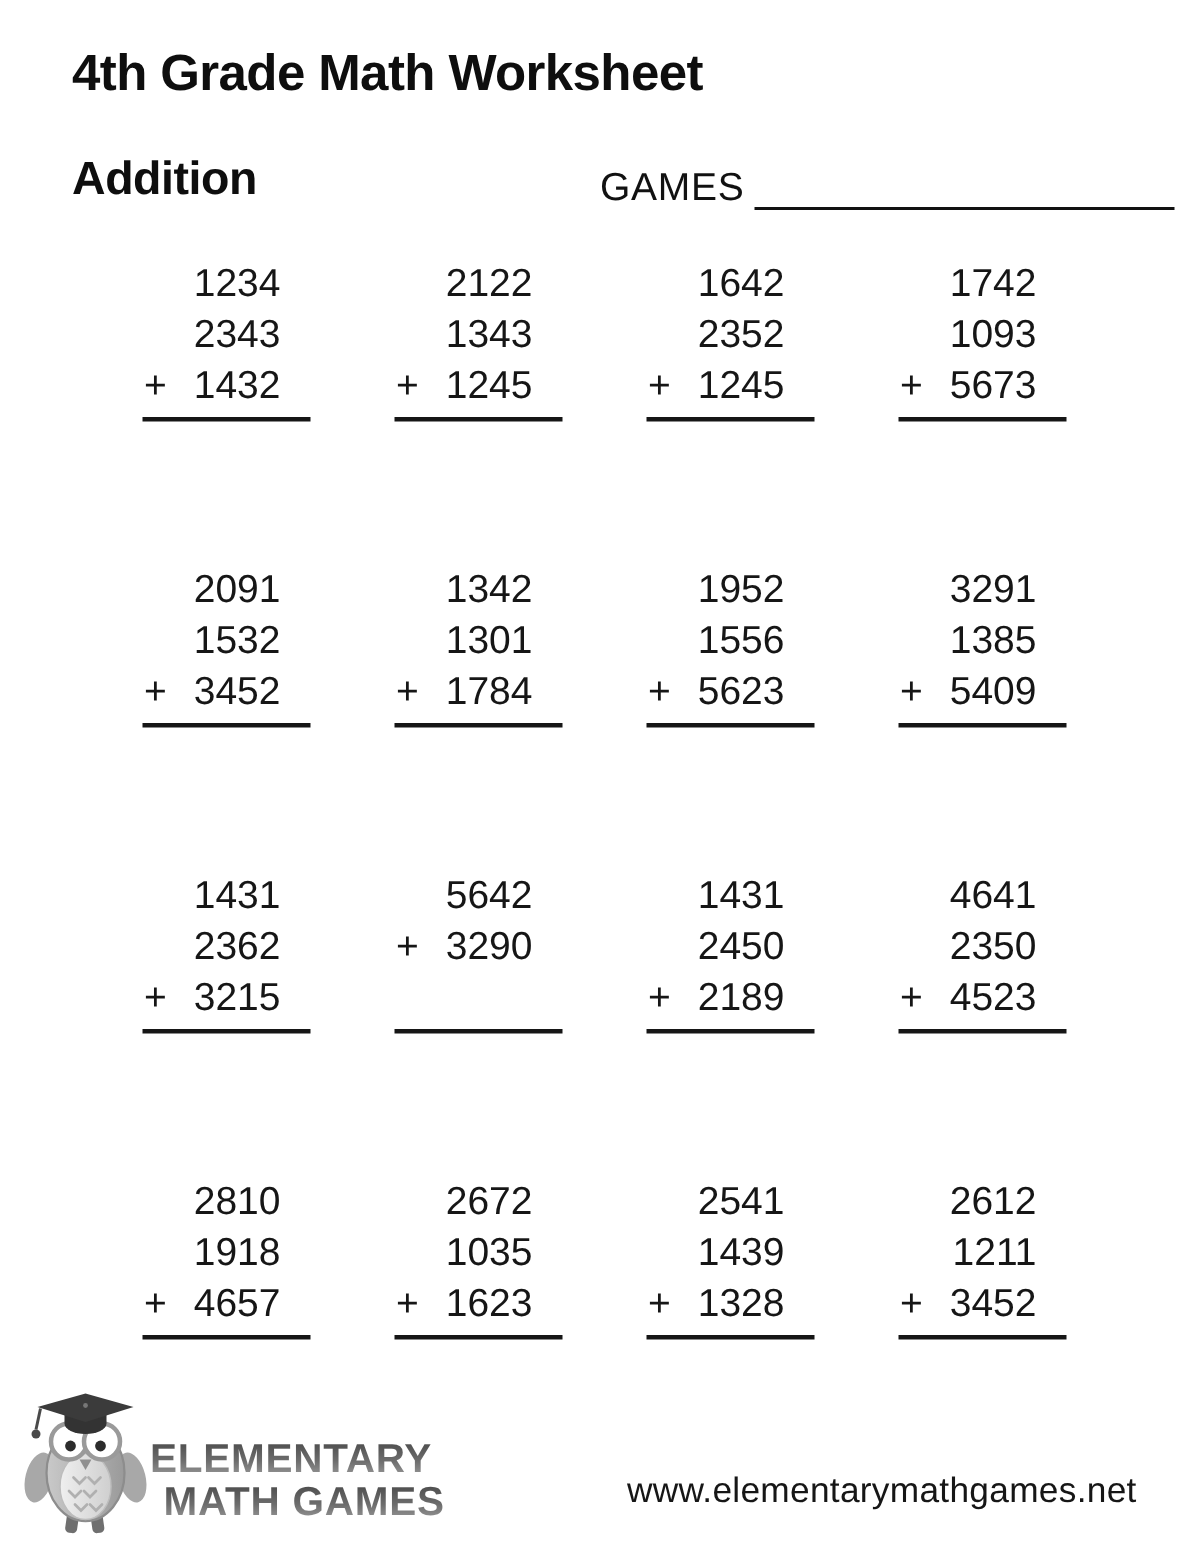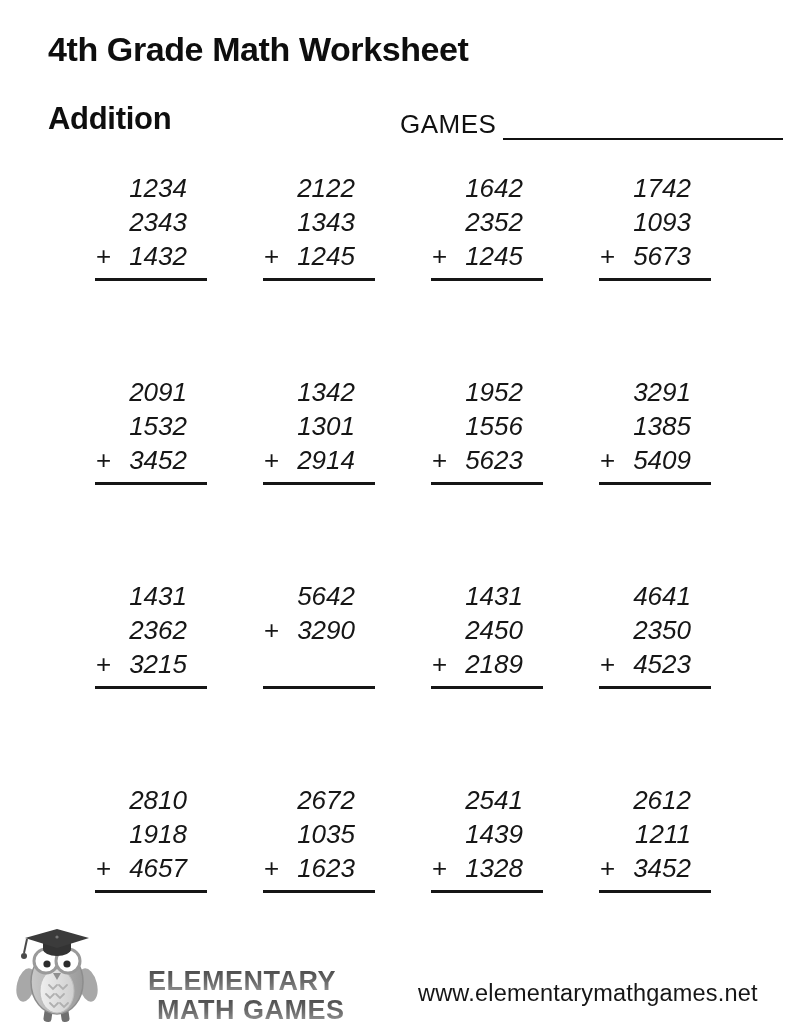--- a/index.html
+++ b/index.html
@@ -70,42 +70,40 @@
     font-size: 26px;
     line-height: 34px;
     color: #161616;
     border-bottom: 3px solid #161616;
     padding-bottom: 5px;
   }
   .addend {
     text-align: right;
     padding-right: 20px;
     font-variant-numeric: tabular-nums;
-    font-style: italic;
   }
   .plus-row {
     display: flex;
     justify-content: space-between;
     align-items: baseline;
   }
   .plus-row .operator {
     padding-left: 1px;
   }
   .plus-row .addend {
     padding-right: 20px;
   }
 
   
   .logo-block {
     position: absolute;
     left: 16px;
     top: 925px;
     display: flex;
-    align-items: flex-end;
-    gap: 48px;
+    align-items: center;
   }
   .owl-icon-wrap {
     width: 82px;
     height: 100px;
     flex: 0 0 auto;
   }
   .logo-text {
     margin-left: 2px;
     margin-top: 24px;
     font-weight: bold;
@@ -189,21 +187,21 @@
       <span class="operator">+</span>
       <span class="addend">3452</span>
     </div>
   </div>
 
   <div class="problem">
     <div class="addend">1342</div>
     <div class="addend">1301</div>
     <div class="plus-row">
       <span class="operator">+</span>
-      <span class="addend">2914</span>
+      <span class="addend">1784</span>
     </div>
   </div>
 
   <div class="problem">
     <div class="addend">1952</div>
     <div class="addend">1556</div>
     <div class="plus-row">
       <span class="operator">+</span>
       <span class="addend">5623</span>
     </div>

